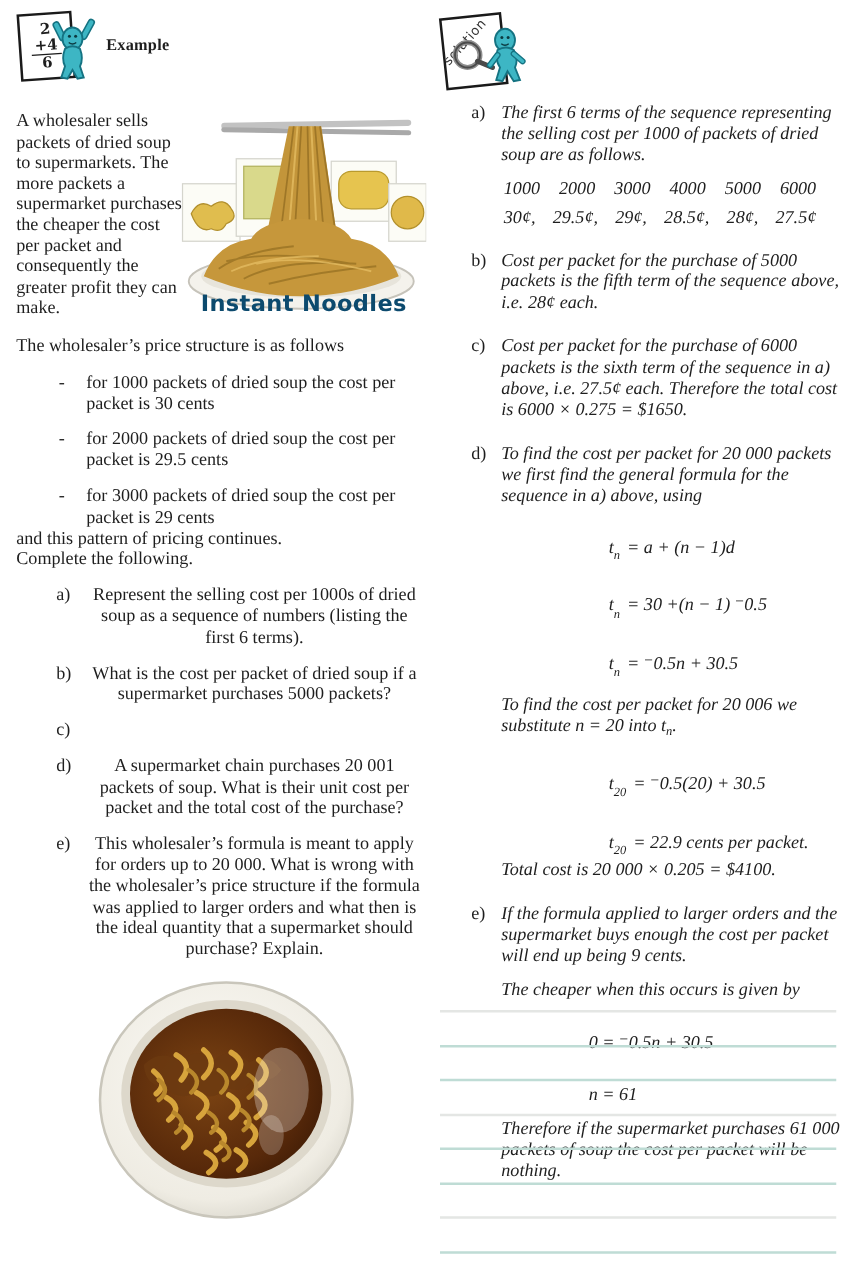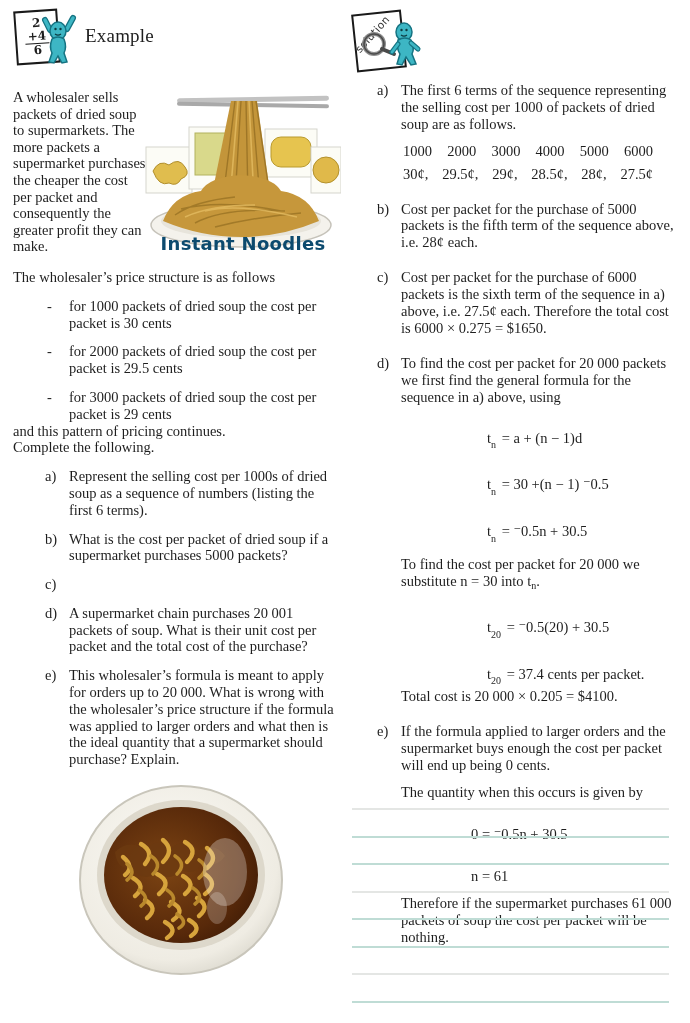--- a/index.html
+++ b/index.html
@@ -16,21 +16,21 @@
   .ex-header{display:flex;align-items:center;gap:10px;margin-top:8px;height:56px;}
   .icon-wrap{position:relative;width:62px;height:56px;flex:0 0 auto;}
   .card{
     position:absolute;left:2px;top:2px;width:40px;height:50px;background:#fff;
     border:2px solid #1a1a1a;transform:rotate(-4deg);
     font-family:"DejaVu Serif",serif;font-size:12px;font-weight:bold;
     display:flex;flex-direction:column;align-items:center;justify-content:center;line-height:13px;
   }
   .card .mid{border-bottom:1.5px solid #1a1a1a;padding:0 3px;}
   .mascot{position:absolute;}
-  .ex-title{font-size:19px;font-weight:normal;letter-spacing:.2px;}
+  .ex-title{font-size:13px;font-weight:bold;letter-spacing:.2px;}
 
   .sol-header{position:relative;height:62px;margin-top:8px;}
   .sol-card{
     position:absolute;left:2px;top:4px;width:46px;height:54px;background:#fff;
     border:2px solid #1a1a1a;transform:rotate(-6deg);overflow:hidden;
   }
   .sol-word{
     position:absolute;left:-4px;top:30px;transform:rotate(-42deg);transform-origin:left top;
     font-family:"DejaVu Sans",sans-serif;font-size:10.5px;color:#333;letter-spacing:.5px;
   }
@@ -43,28 +43,28 @@
     text-align:center;font-family:"DejaVu Sans",sans-serif;font-weight:800;
     font-size:18px;letter-spacing:.3px;color:#0c4a6e;margin-top:-16px;
   }
   p.body{font-size:14.5px;line-height:16.8px;margin:0;}
   .mt{margin-top:12px;}
   .bullet,.q-row{display:flex;margin-top:12px;font-size:14.5px;line-height:16.8px;}
   .bullet{padding-left:34px;}
   .bullet .dash{width:22px;flex:0 0 auto;}
   .q-row{padding-left:32px;}
   .q-label{width:24px;flex:0 0 auto;}
-  .q-text{flex:1;}
+  .q-text{flex:1;text-align:center;}
 
   .bowl-fig{margin:14px 0 0 62px;width:212px;height:196px;}
 
   
   .ans-row{display:flex;font-size:14.5px;line-height:16.9px;margin-top:18px;padding-left:25px;}
   .ans-label{width:24px;flex:0 0 auto;}
-  .ans-body{flex:1;}
+  .ans-body{flex:1;font-style:italic;}
   .seq-table{margin:10px 0 0 2px;width:250px;}
   .seq-line{display:flex;justify-content:space-between;margin-top:6px;font-size:14.5px;}
   .eq-block{margin:8px 0 0 86px;font-size:14.5px;}
   .eq-row{margin-top:24px;white-space:nowrap;}
   .eq-row sub{font-size:10px;position:relative;top:2px;margin-right:2px;}
   .eq-plain{margin:25px 0 0 70px;font-size:14.5px;white-space:nowrap;}
   .sub-n{font-size:10px;vertical-align:-3px;}
 
   
   .answer-lines{position:absolute;left:352px;top:808px;width:317px;}
@@ -258,35 +258,35 @@
   <div class="ans-row">
     <span class="ans-label">d)</span>
     <div class="ans-body">
       <div>To find the cost per packet for 20 000 packets we first find the general formula for the sequence in a) above, using</div>
       <div class="eq-block">
         <div class="eq-row"><span>t</span><sub>n</sub> <span>= a + (n − 1)d</span></div>
         <div class="eq-row"><span>t</span><sub>n</sub> <span>= 30 +(n − 1) ⁻0.5</span></div>
         <div class="eq-row"><span>t</span><sub>n</sub> <span>= ⁻0.5n + 30.5</span></div>
       </div>
       <div style="margin-top:10px;">
-        <span>To find the cost per packet for 20 000 we substitute n = 30 into t</span><span class="sub-n">n</span><span>.</span>
+        <span>To find the cost per packet for 20 006 we substitute n = 20 into t</span><span class="sub-n">n</span><span>.</span>
       </div>
       <div class="eq-block">
         <div class="eq-row"><span>t</span><sub>20</sub> <span>= ⁻0.5(20) + 30.5</span></div>
-        <div class="eq-row"><span>t</span><sub>20</sub> <span>= 37.4 cents per packet.</span></div>
+        <div class="eq-row"><span>t</span><sub>20</sub> <span>= 22.9 cents per packet.</span></div>
       </div>
       <div style="">Total cost is 20 000 × 0.205 = $4100.</div>
     </div>
   </div>
 
   <div class="ans-row">
     <span class="ans-label">e)</span>
     <div class="ans-body">
-      <div>If the formula applied to larger orders and the supermarket buys enough the cost per packet will end up being 0 cents.</div>
-      <div style="margin-top:10px;">The quantity when this occurs is given by</div>
+      <div>If the formula applied to larger orders and the supermarket buys enough the cost per packet will end up being 9 cents.</div>
+      <div style="margin-top:10px;">The cheaper when this occurs is given by</div>
       <div class="eq-plain">0  =  ⁻0.5n + 30.5</div>
       <div class="eq-plain">n  =  61</div>
       <div style="margin-top:10px;">Therefore if the supermarket purchases 61 000 packets of soup the cost per packet will be nothing.</div>
     </div>
   </div>
 </div>
 
 <div class="answer-lines">
   <div class="rule gray"></div>
   <div class="rule teal"></div>

